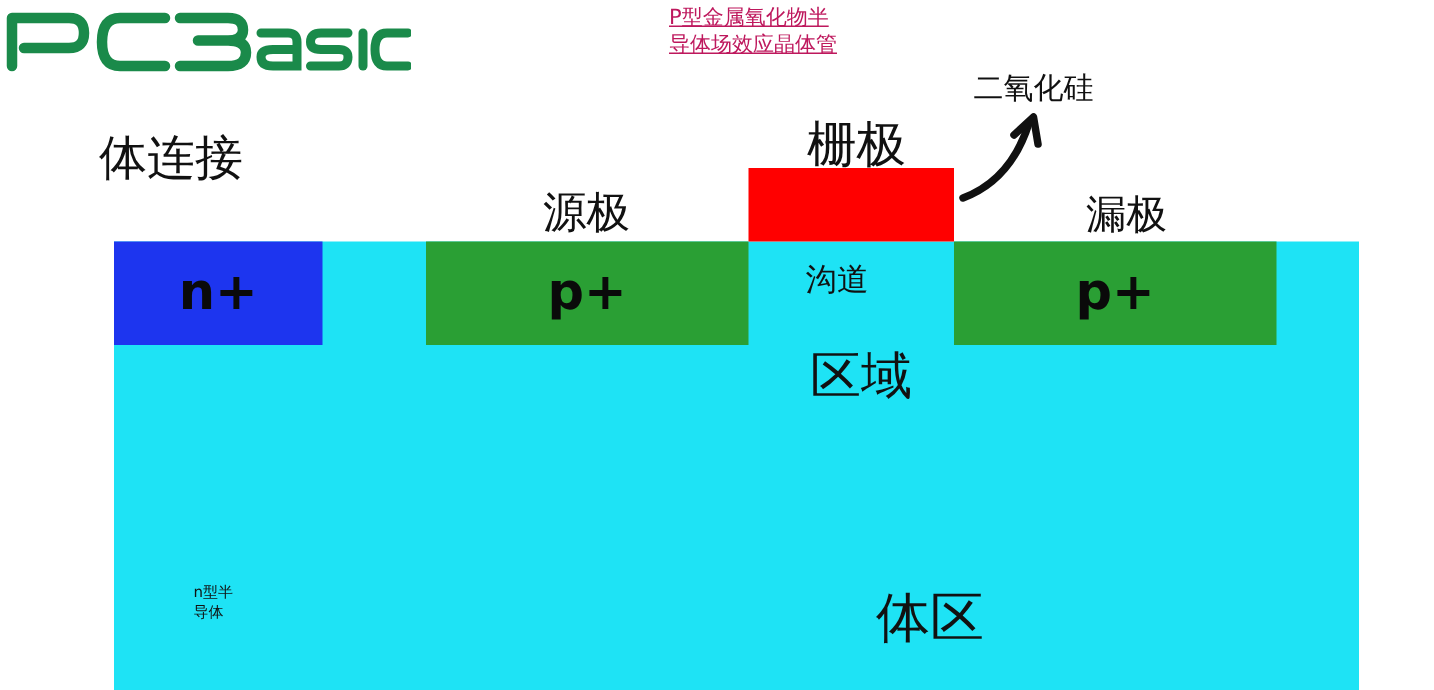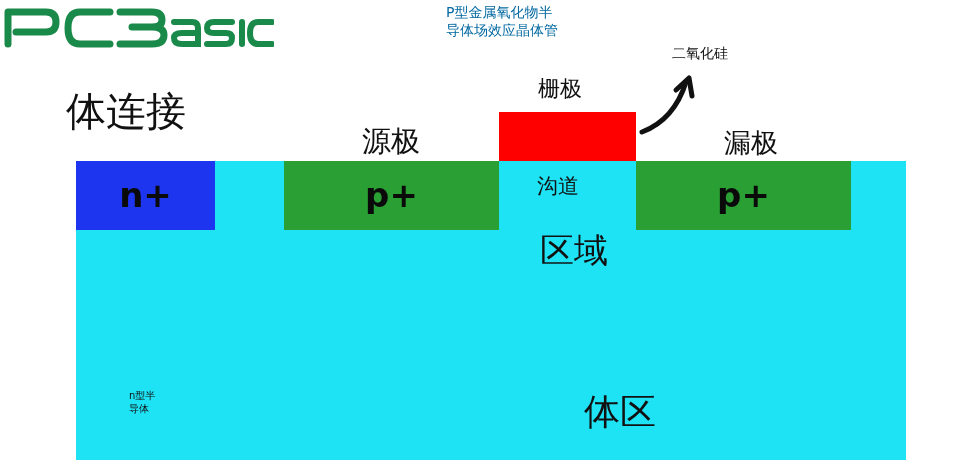--- a/index.html
+++ b/index.html
@@ -1,20 +1,20 @@
 <!DOCTYPE html>
 <html><head>
 <meta charset="utf-8">
 <style>
   html, body { margin:0; padding:0; }
   body { width:956px; height:460px; position:relative; background:#ffffff; overflow:hidden;
          font-family:"DejaVu Sans", sans-serif; }
   .abs { position:absolute; }
   .logo { left:2px; top:4px; width:272px; height:44px; }
-  .title { left:446px; top:3px; font-size:14px; line-height:18px; color:#0369a1; white-space:pre-line; }
+  .title { left:446px; top:3px; font-size:14px; line-height:18px; color:#be185d; white-space:pre-line;text-decoration:underline; }
   .lbl { color:#111; white-space:nowrap; }
   .substrate { left:76px; top:161px; width:830px; height:299px; background:#1ee3f5; }
   .nplus { left:76px; top:161px; width:139px; height:69px; background:#1d35ef; }
   .pplus { top:161px; width:215px; height:69px; background:#2a9f34; }
   .gate { left:499px; top:112px; width:137px; height:49px; background:#ff0000; }
   .dop { font-weight:bold; font-size:34px; color:#0a0a0a; line-height:69px; text-align:center; position:absolute; top:0; }
   .arrow { left:636px; top:70px; width:80px; height:70px; }
 </style>
 </head>
 <body>
@@ -52,22 +52,22 @@
   <span class="dop" style="left:0;width:100%;">p+</span>
 </div>
 
 <div class="abs gate"></div>
 
 <svg class="abs arrow" viewBox="0 0 80 70">
   <path d="M6 62 Q38 50 50 12" fill="none" stroke="#111" stroke-width="5" stroke-linecap="round"></path>
   <path d="M40 20 L53 8 L56 26" fill="none" stroke="#111" stroke-width="5" stroke-linecap="round" stroke-linejoin="round"></path>
 </svg>
 
-<div class="abs lbl" style="left:66px;top:84px;font-size:40px;">体连接</div>
+<div class="abs lbl" style="left:66px;top:84px;font-size:32px;">体连接</div>
 <div class="abs lbl" style="left:362px;top:122px;font-size:29px;">源极</div>
-<div class="abs lbl" style="left:538px;top:74px;font-size:22px;">栅极</div>
+<div class="abs lbl" style="left:538px;top:74px;font-size:33px;">栅极</div>
 <div class="abs lbl" style="left:724px;top:125px;font-size:27px;">漏极</div>
-<div class="abs lbl" style="left:672px;top:45px;font-size:14px;">二氧化硅</div>
+<div class="abs lbl" style="left:649px;top:45px;font-size:20px;">二氧化硅</div>
 <div class="abs lbl" style="left:537px;top:172px;font-size:21px;">沟道</div>
 <div class="abs lbl" style="left:540px;top:228px;font-size:34px;font-family:Liberation Mono, monospace;">区域</div>
 <div class="abs lbl" style="left:129px;top:389px;font-size:10px;line-height:13px;white-space:pre-line;">n型半
 导体</div>
 <div class="abs lbl" style="left:584px;top:388px;font-size:36px;">体区</div>
 
 </body></html>

